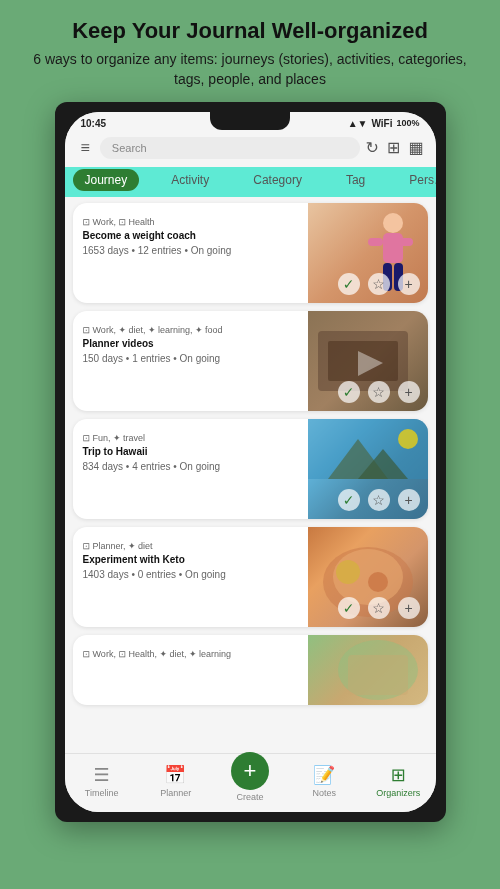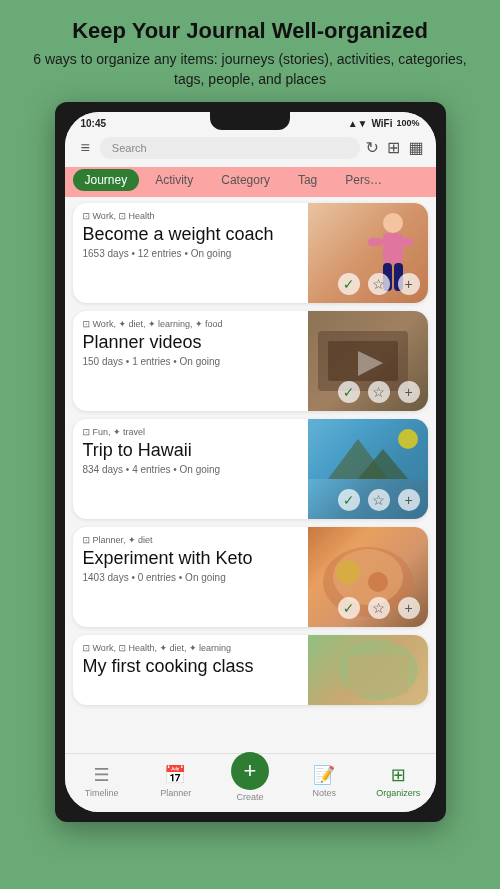--- a/index.html
+++ b/index.html
@@ -114,22 +114,22 @@
     .top-icon {
       font-size: 16px;
       color: #555;
       cursor: pointer;
     }
 
     
     .filter-tabs {
       display: flex;
       padding: 2px 8px 6px;
-      gap: 4px;
-      background: #fca5a5;
+      gap: 20px;
+      background: #5eead4;
       overflow-x: auto;
       flex-shrink: 0;
     }
     .filter-tabs::-webkit-scrollbar { display: none; }
     .tab {
       padding: 4px 12px;
       border-radius: 16px;
       font-size: 12px;
       font-weight: 500;
       white-space: nowrap;
@@ -184,33 +184,34 @@
     }
     .card-bg-cooking {
       background: linear-gradient(135deg, #90c080 0%, #c8a870 50%, #d4b880 100%);
     }
 
     .card-content {
       position: relative;
       z-index: 2;
       padding: 8px 10px;
       width: 68%;
+      margin-top: 6px;
     }
     .card-tags {
       font-size: 9px;
       color: #666;
       margin-bottom: 3px;
       display: flex;
       align-items: center;
       gap: 3px;
       flex-wrap: wrap;
     }
     .card-title {
-      font-size: 18px;
-      font-weight: 400;
+      font-size: 10px;
+      font-weight: 700;
       color: #111;
       margin-bottom: 3px;
       line-height: 1.2;
     }
     .card-meta {
       font-size: 10px;
       color: #666;
     }
     .card-actions {
       position: absolute;
@@ -427,21 +428,20 @@
         <div class="card-bg card-bg-cooking">
           <svg width="120" height="70" viewBox="0 0 120 70">
             <ellipse cx="70" cy="35" rx="40" ry="30" fill="#90c080" opacity="0.5"></ellipse>
             <rect x="40" y="20" width="60" height="40" rx="4" fill="#c8a870" opacity="0.4"></rect>
           </svg>
         </div>
         <div class="card-content">
           <div class="card-tags">
             <span>⊡ Work, ⊡ Health, ✦ diet, ✦ learning</span>
           </div>
-          <div class="card-title">My first cooking class</div>
         </div>
       </div>
 
     </div>
 
     <div class="bottom-nav">
       <div class="nav-item">
         <span class="nav-icon">☰</span>
         <span class="nav-label">Timeline</span>
       </div>

